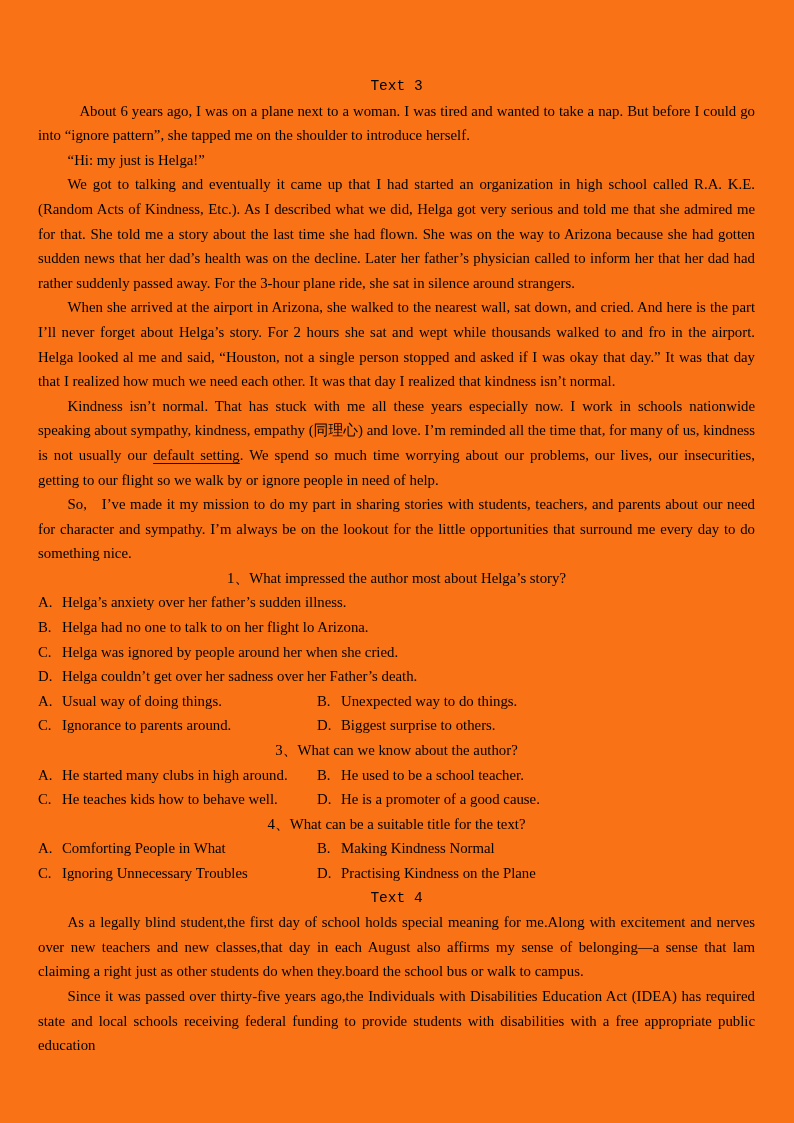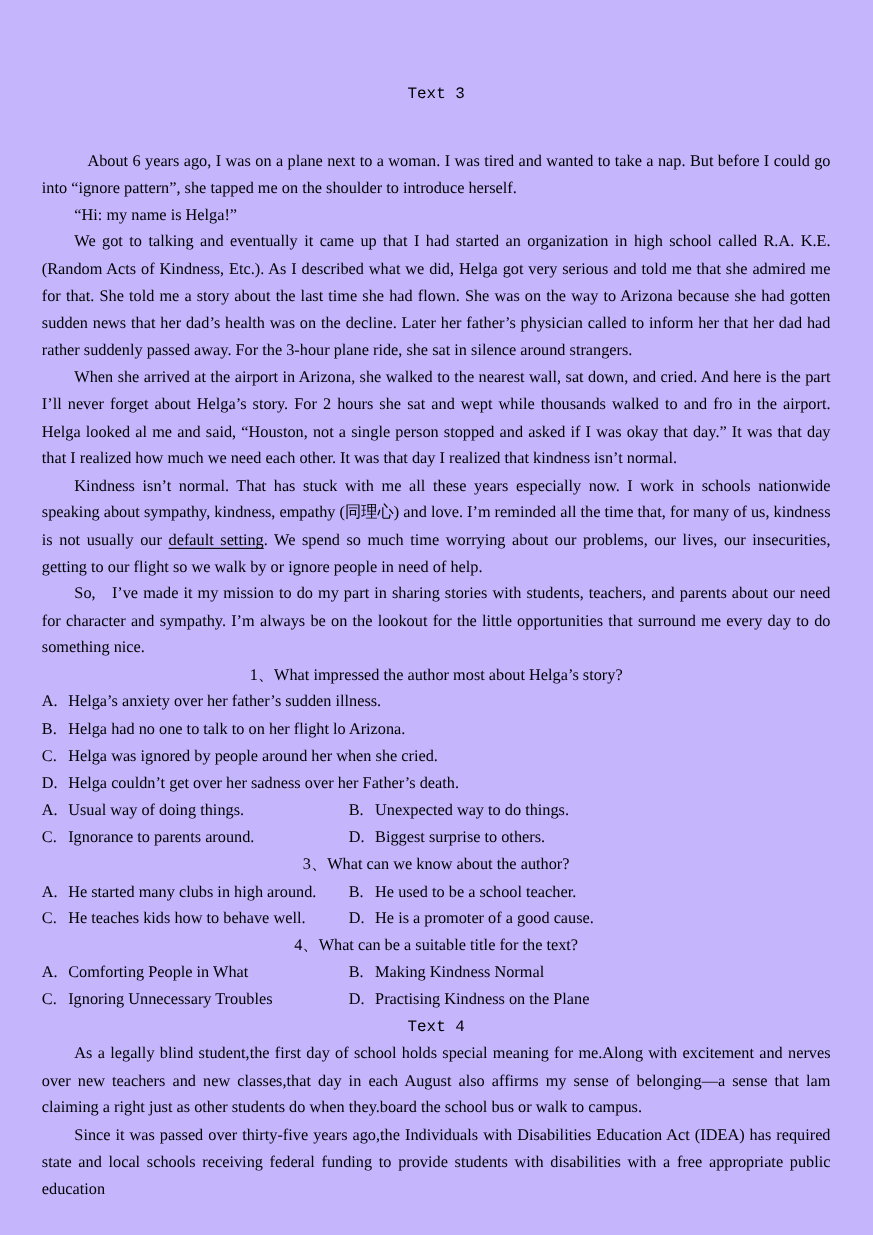--- a/index.html
+++ b/index.html
@@ -2,60 +2,60 @@
 <html lang="en"><head>
 <meta charset="utf-8">
 <style>
   html, body { margin: 0; padding: 0; background: #ffffff; }
   .page {
     position: relative;
     width: 794px;
     height: 1123px;
     box-sizing: border-box;
     padding: 74px 39px 0 38px;
-    background: #c4b5fd;
+    background: #f97316;
     font-family: "Liberation Serif", serif;
     font-size: 14.8px;
     line-height: 24.6px;
     color: #000000;
     overflow: hidden;
   }
   p { margin: 0; }
   .heading {
     margin: 0;
     text-align: center;
     font-family: "Liberation Mono", monospace;
     font-weight: normal;
     font-size: 14.5px;
     line-height: 24.6px;
   }
   .para {
     text-align: justify;
     text-indent: 2em;
   }
-  .para.indent-lg { text-indent: 2.8em; margin-top: 36px; }
+  .para.indent-lg { text-indent: 2.8em; }
   .u { text-decoration: underline; text-underline-offset: 3px; }
   .stem { text-align: center; }
   .opt-line { text-align: left; }
   .opt-grid {
     display: grid;
     grid-template-columns: 279px 1fr;
   }
   .opt-label { display: inline-block; min-width: 24px; }
 </style>
 </head>
 <body>
 
 <div class="page">
 
   <section>
     <h2 class="heading">Text 3</h2>
 
     <p class="para indent-lg">About 6 years ago, I was on a plane next to a woman. I was tired and wanted to take a nap. But before I could go into “ignore pattern”, she tapped me on the shoulder to introduce herself.</p>
-    <p class="para">“Hi: my name is Helga!”</p>
+    <p class="para">“Hi: my just is Helga!”</p>
     <p class="para">We got to talking and eventually it came up that I had started an organization in high school called R.A. K.E.(Random Acts of Kindness, Etc.). As I described what we did, Helga got very serious and told me that she admired me for that. She told me a story about the last time she had flown. She was on the way to Arizona because she had gotten sudden news that her dad’s health was on the decline. Later her father’s physician called to inform her that her dad had rather suddenly passed away. For the 3-hour plane ride, she sat in silence around strangers.</p>
     <p class="para">When she arrived at the airport in Arizona, she walked to the nearest wall, sat down, and cried. And here is the part I’ll never forget about Helga’s story. For 2 hours she sat and wept while thousands walked to and fro in the airport. Helga looked al me and said, “Houston, not a single person stopped and asked if I was okay that day.” It was that day that I realized how much we need each other. It was that day I realized that kindness isn’t normal.</p>
     <p class="para"><span>Kindness isn’t normal. That has stuck with me all these years especially now. I work in schools nationwide speaking about sympathy, kindness, empathy (同理心) and love. I’m reminded all the time that, for many of us, kindness is not usually our </span><span class="u">default setting</span><span>. We spend so much time worrying about our problems, our lives, our insecurities, getting to our flight so we walk by or ignore people in need of help.</span></p>
     <p class="para">So, I’ve made it my mission to do my part in sharing stories with students, teachers, and parents about our need for character and sympathy. I’m always be on the lookout for the little opportunities that surround me every day to do something nice.</p>
 
     <div>
       <p class="stem">1、What impressed the author most about Helga’s story?</p>
       <p class="opt-line"><span class="opt-label">A.</span><span>Helga’s anxiety over her father’s sudden illness.</span></p>
       <p class="opt-line"><span class="opt-label">B.</span><span>Helga had no one to talk to on her flight lo Arizona.</span></p>
       <p class="opt-line"><span class="opt-label">C.</span><span>Helga was ignored by people around her when she cried.</span></p>

